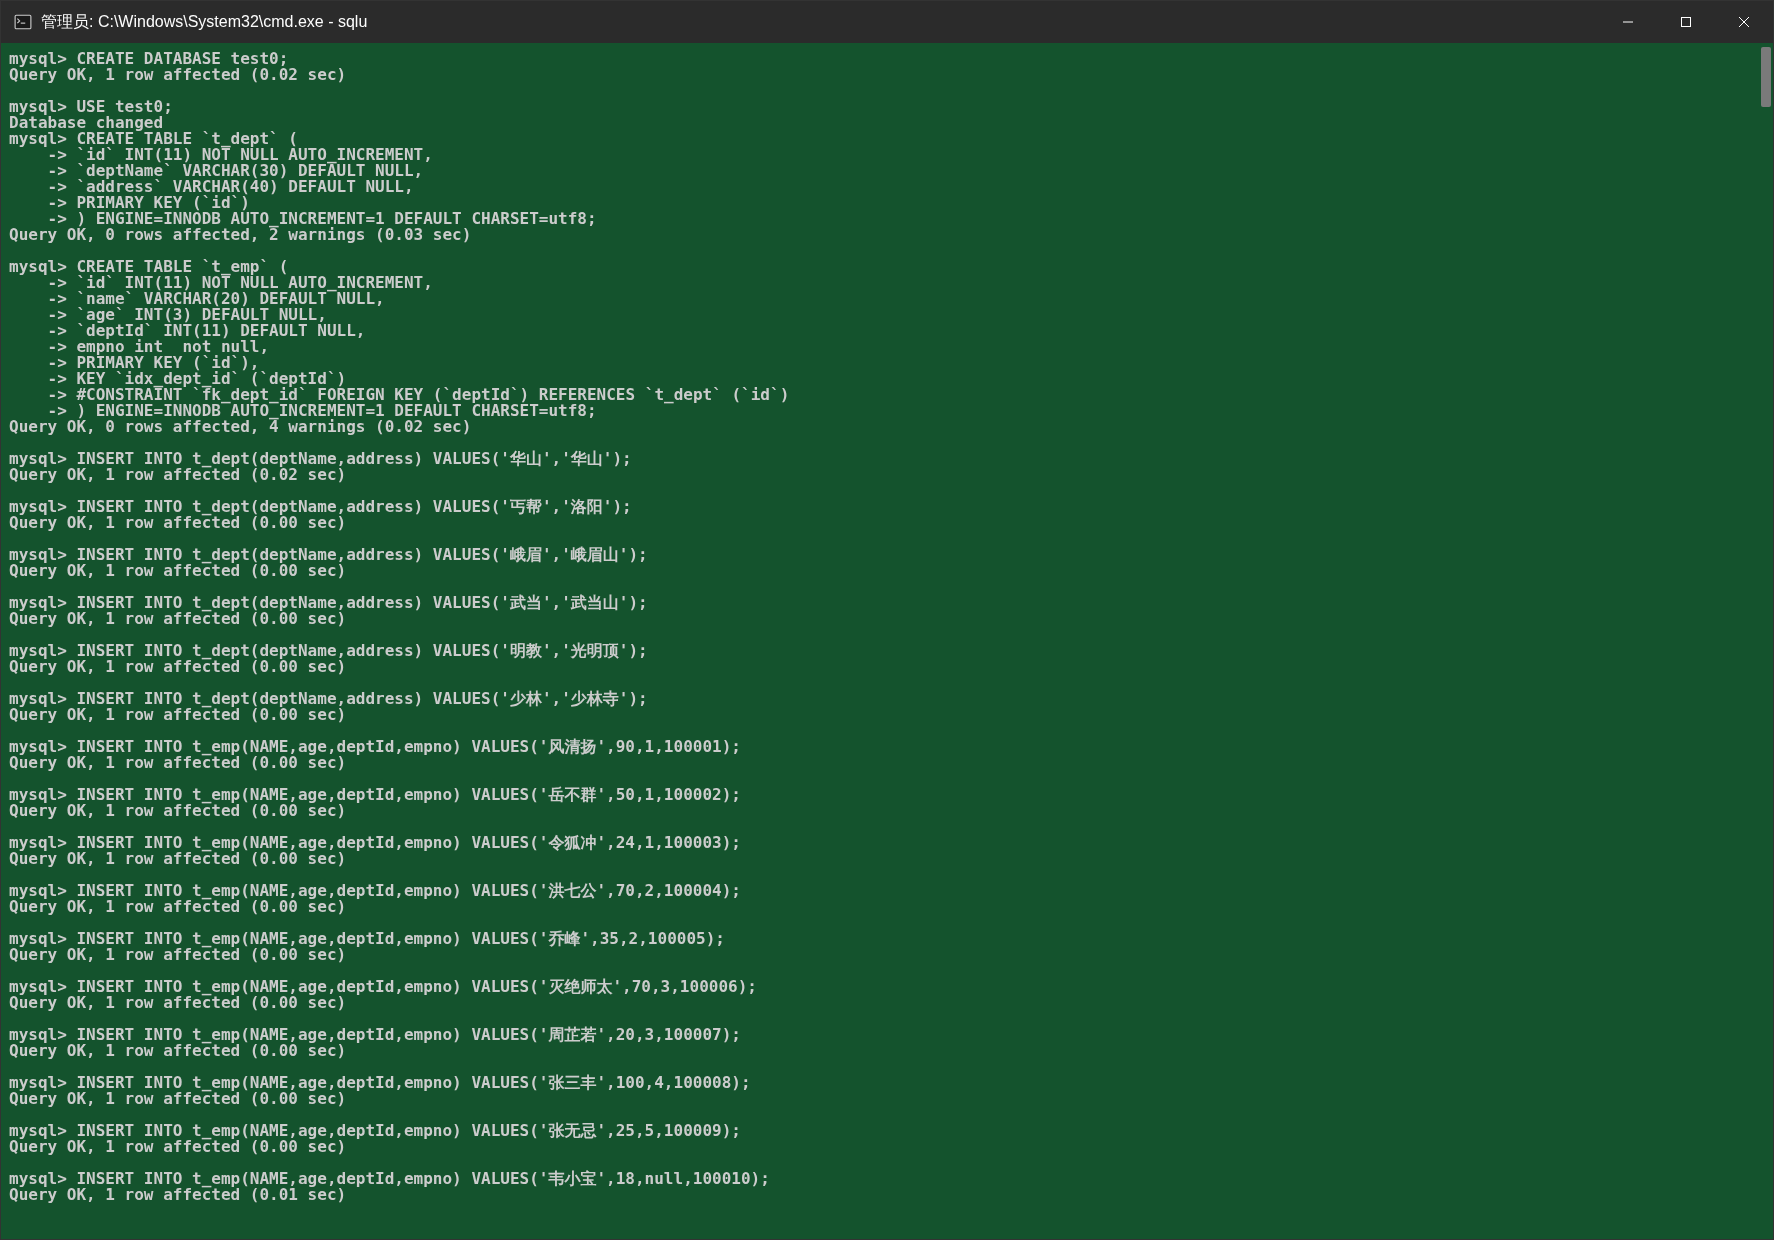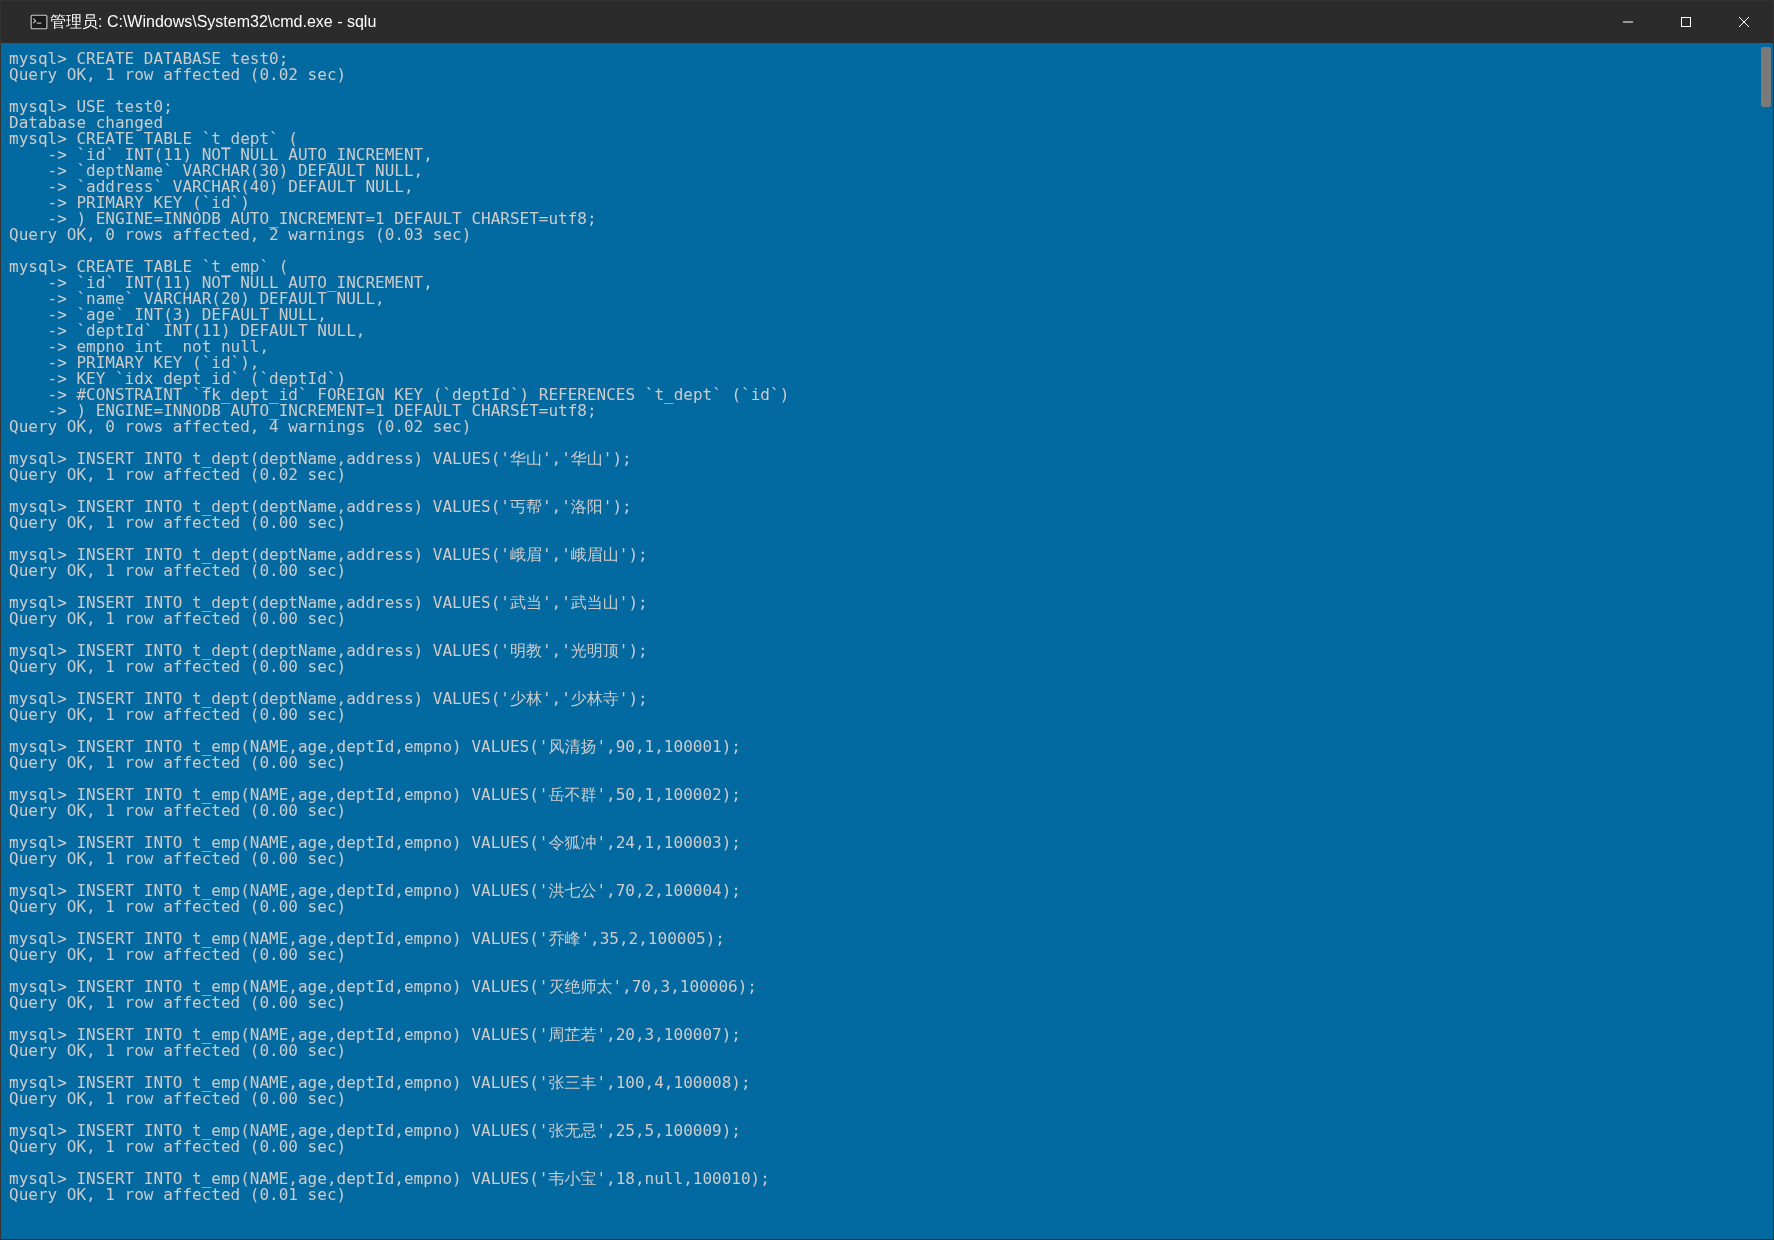--- a/index.html
+++ b/index.html
@@ -26,22 +26,22 @@
       height: 42px;
       background: #2b2b2b;
       display: flex;
       align-items: center;
       justify-content: space-between;
       user-select: none;
     }
     .titlebar-left {
       display: flex;
       align-items: center;
-      gap: 1px;
-      padding-left: 28px;
+      gap: 8px;
+      padding-left: 12px;
     }
     .app-icon {
       width: 20px;
       height: 20px;
       display: flex;
       align-items: center;
       justify-content: center;
     }
     .app-icon svg {
       width: 18px;
@@ -64,24 +64,25 @@
       justify-content: center;
       color: #ffffff;
       cursor: pointer;
     }
     .titlebar-btn svg {
       width: 12px;
       height: 12px;
     }
     .terminal-body {
       flex: 1;
-      background: #0369a1;
+      background: #14532d;
       padding: 8px 8px 4px 8px;
       overflow: hidden;
       position: relative;
+      font-weight: bold;
     }
     .terminal-content {
       color: #cccccc;
       font-size: 16px;
       line-height: 1.0;
       white-space: pre;
       font-family: 'NSimSun', 'SimSun', 'Consolas', monospace;
     }
     .terminal-line {
       min-height: 16px;

